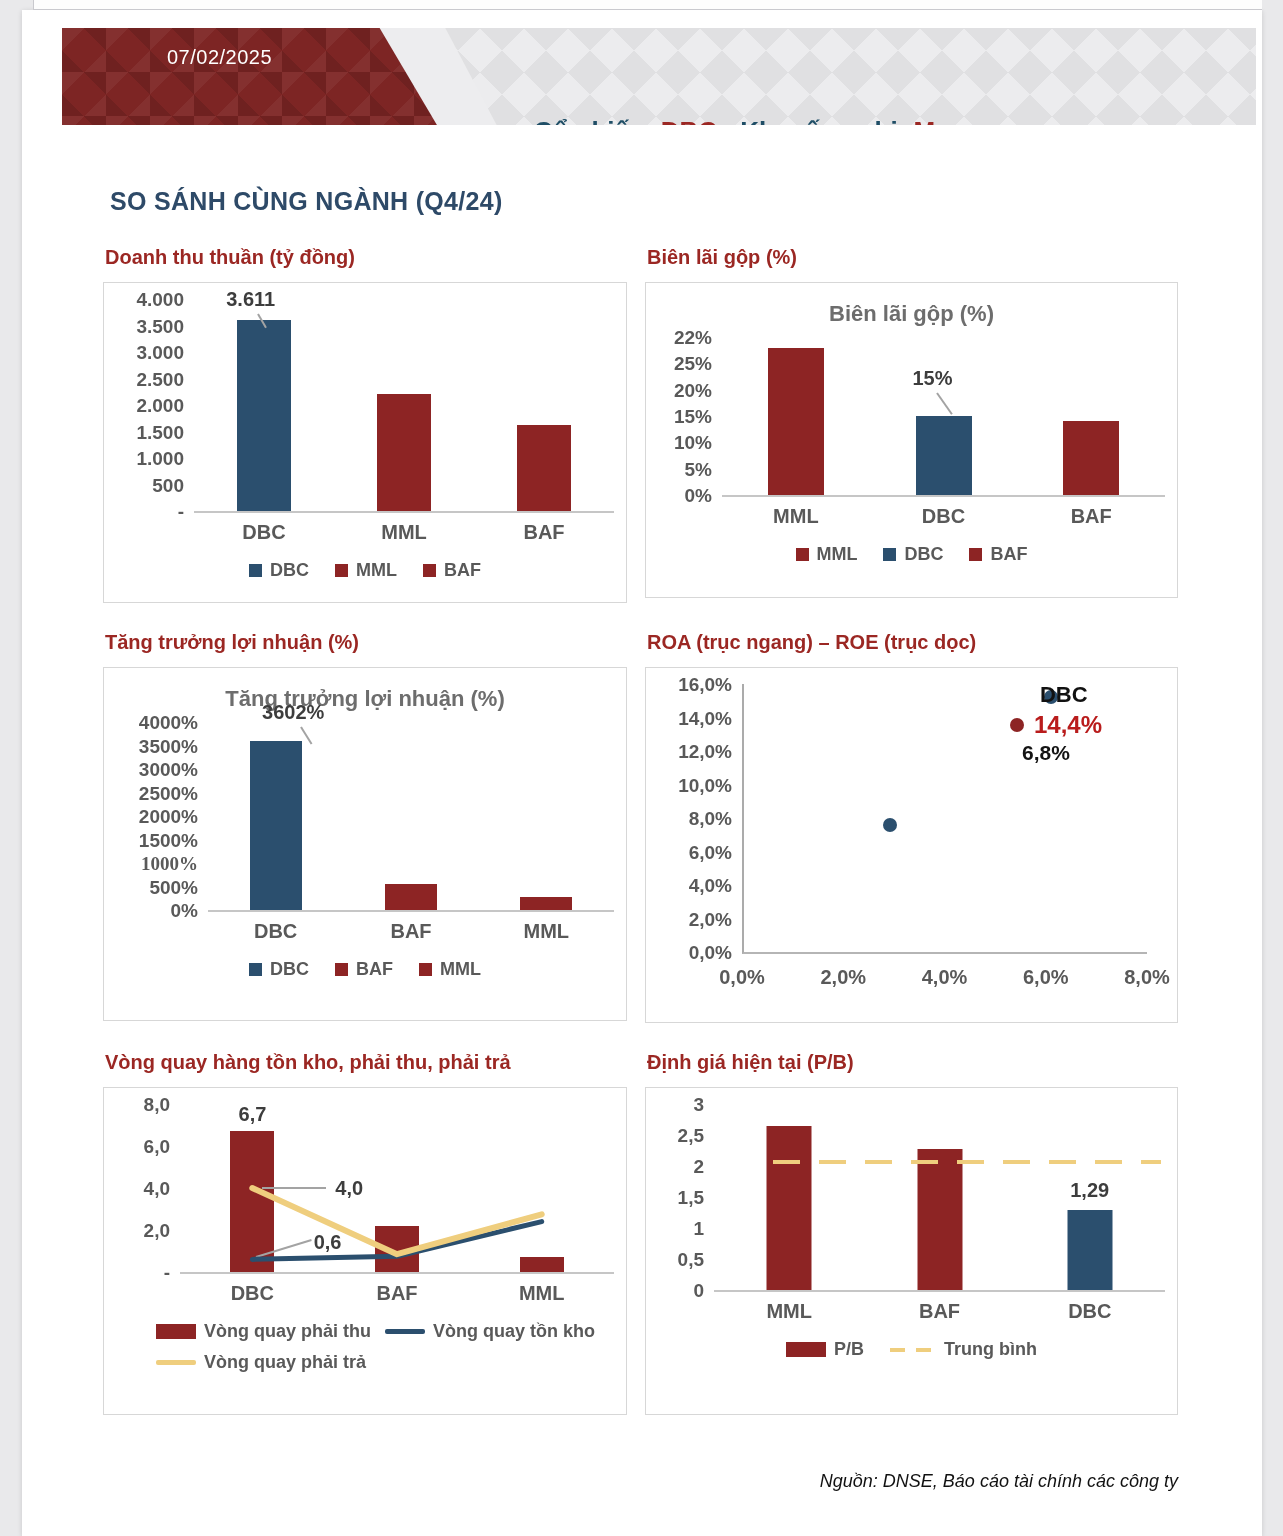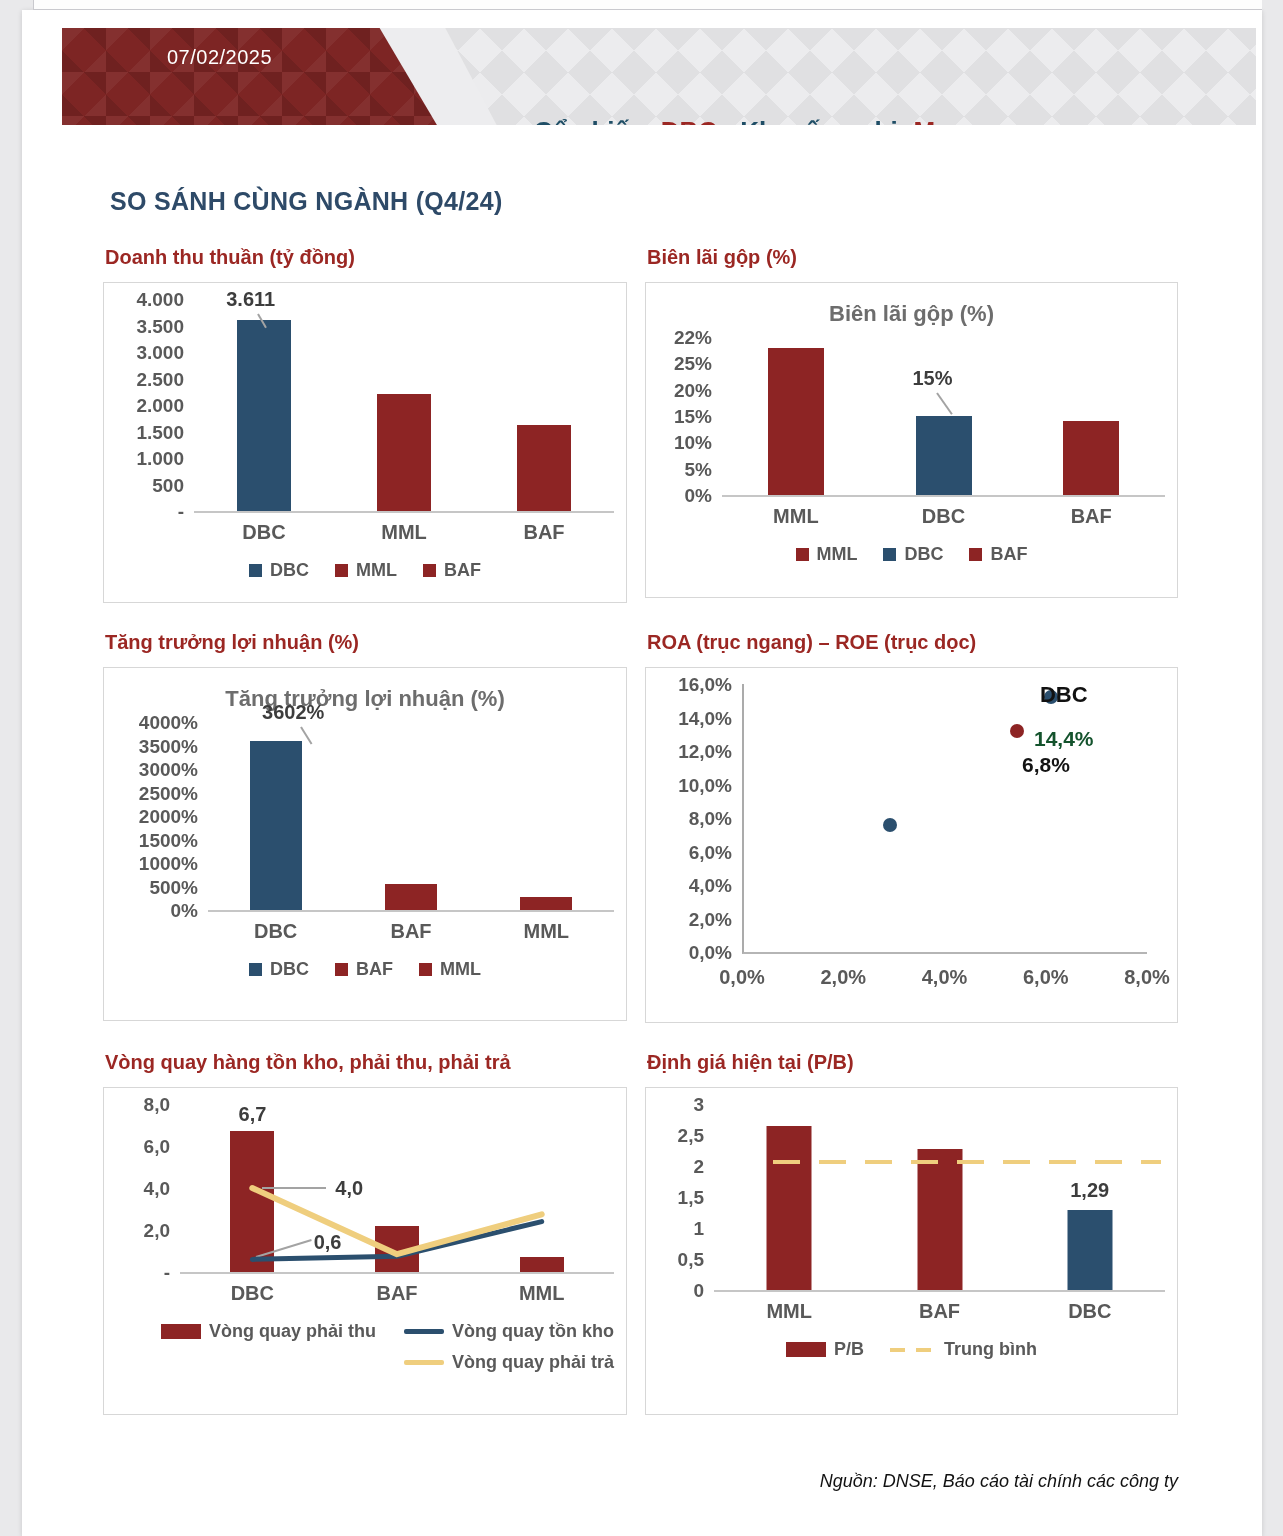--- a/index.html
+++ b/index.html
@@ -49,33 +49,33 @@
   .pt{position:absolute;width:14px;height:14px;border-radius:50%;transform:translate(-50%,50%);}
   .avg-line{position:absolute;left:13%;right:1%;height:4px;}
   .line-overlay{position:absolute;left:0;bottom:0;overflow:visible;pointer-events:none;}
   .dlabel{position:absolute;transform:translateX(-50%);font-size:20px;font-weight:700;color:#3d3d3d;white-space:nowrap;}
   .leader{position:absolute;height:2px;background:#a3a3a3;transform-origin:left center;}
   .xrow{display:flex;margin-top:8px;}
   .xcat{flex:1;text-align:center;font-size:20px;font-weight:700;color:#595959;}
   .xrow-abs{position:relative;height:34px;margin-top:6px;margin-right:18px;}
   .xtick{position:absolute;transform:translateX(-50%);top:6px;font-size:20px;font-weight:700;color:#595959;}
   .legend{display:flex;justify-content:center;align-items:center;flex-wrap:wrap;gap:10px 26px;margin-top:16px;}
-  .legend-left{justify-content:flex-end;padding-left:40px;gap:10px 28px;}
+  .legend-left{justify-content:flex-start;padding-left:40px;gap:10px 14px;}
   .lg-item{display:flex;align-items:center;gap:8px;white-space:nowrap;}
   .lg-text{font-size:18px;font-weight:700;color:#595959;}
   .sw{flex:0 0 auto;}
   .sw-square{width:13px;height:13px;}
   .sw-bar{width:40px;height:15px;}
   .sw-line{width:40px;height:5px;border-radius:2px;}
   .sw-dash{width:46px;height:4px;}
   .roe-ann{position:absolute;left:66%;top:-2px;}
   .ann-title{font-size:22px;font-weight:800;color:#111;margin-left:30px;}
   .ann-row{display:flex;align-items:center;gap:10px;margin-top:3px;}
   .ann-dot{width:14px;height:14px;border-radius:50%;}
-  .ann-v1{font-size:21px;font-weight:700;color:#14532d;margin-top:16px;}
+  .ann-v1{font-size:24px;font-weight:700;color:#b91c1c;}
   .ann-v2{font-size:21px;font-weight:800;color:#141414;margin-left:12px;margin-top:2px;}
   .footer{margin:56px 84px 0 0;text-align:right;font-size:18px;font-style:italic;color:#111;}
 </style>
 </head>
 <body>
 
 <div class="stage">
   <div class="top-strip"></div>
   <div class="page">
 
@@ -192,21 +192,21 @@
             <div class="chart-box" style="min-height: 354px;">
               <div class="inner-title">Tăng trưởng lợi nhuận (%)</div>
               <div class="plot-row">
                 <div class="yaxis" style="width: 92px; height: 188px;">
                   <div class="ytick" style="bottom: 178px;">4000%</div>
                   <div class="ytick" style="bottom: 154.5px;">3500%</div>
                   <div class="ytick" style="bottom: 131px;">3000%</div>
                   <div class="ytick" style="bottom: 107.5px;">2500%</div>
                   <div class="ytick" style="bottom: 84px;">2000%</div>
                   <div class="ytick" style="bottom: 60.5px;">1500%</div>
-                  <div class="ytick" style="bottom: 37px;">1000%</div>
+                  <div class="ytick" style="bottom: 37px; font-family: Liberation Serif, serif;">1000%</div>
                   <div class="ytick" style="bottom: 13.5px;">500%</div>
                   <div class="ytick" style="bottom: -10px;">0%</div>
                 </div>
                 <div class="plot baseline" style="height: 188px;">
                   <div class="bar" style="left: 16.6667%; width: 52px; height: 169.294px; background: rgb(43, 79, 110);"></div>
                   <div class="bar" style="left: 50%; width: 52px; height: 25.85px; background: rgb(141, 36, 36);"></div>
                   <div class="bar" style="left: 83.3333%; width: 52px; height: 13.16px; background: rgb(141, 36, 36);"></div>
                   <div class="dlabel" style="left: 21%; bottom: 186px;">3602%</div>
                   <div class="leader" style="left: 23%; bottom: 182px; width: 20px; transform: rotate(58deg);"></div>
                 </div>

